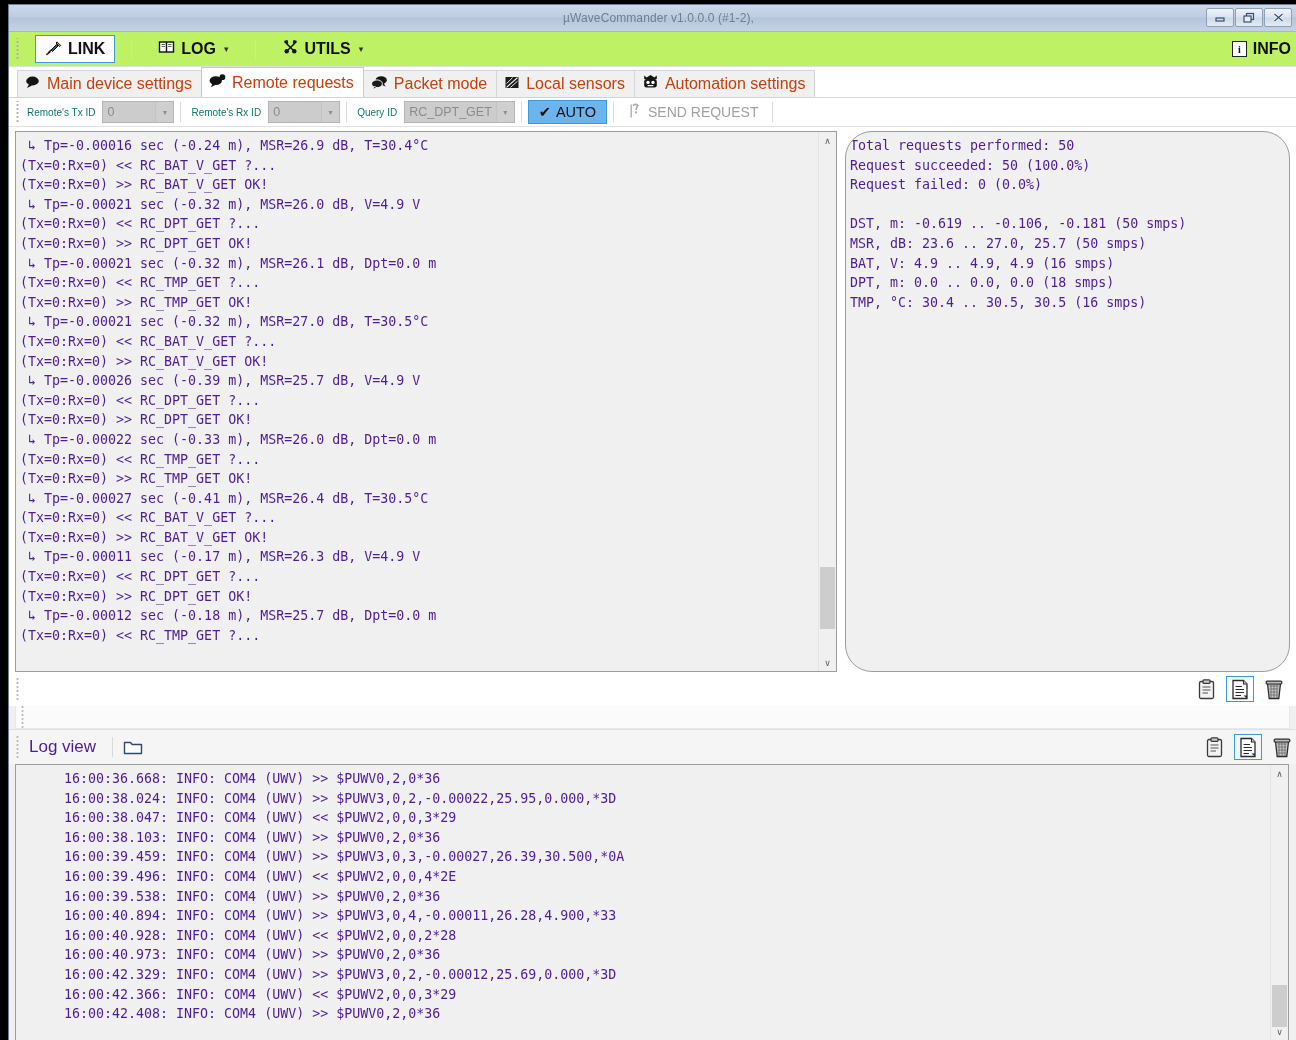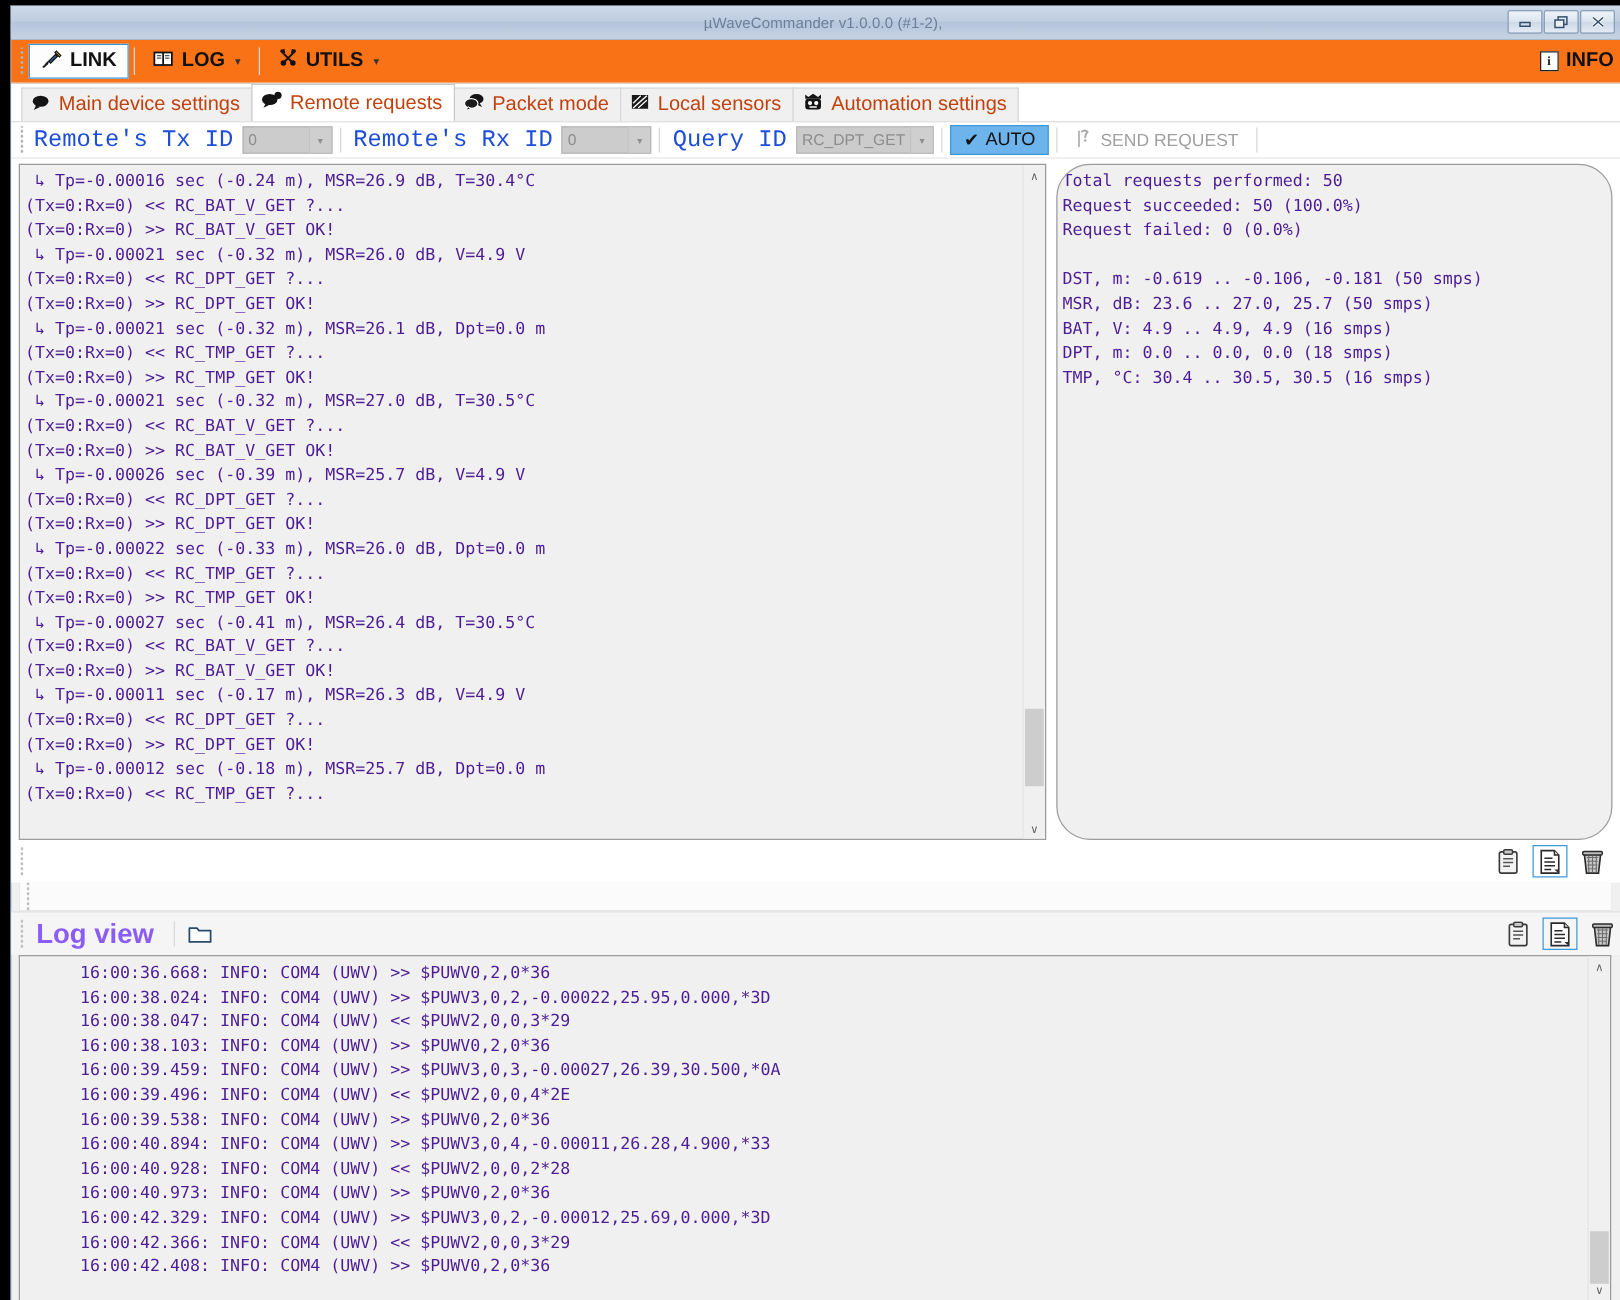--- a/index.html
+++ b/index.html
@@ -60,27 +60,28 @@
     background: linear-gradient(to bottom, #eef3f9 0%, #dbe4ef 48%, #cdd9e7 52%, #e4ebf4 100%);
     display: flex;
     align-items: center;
     justify-content: center;
     box-sizing: border-box;
   }
   .win-btn svg { display: block; }
   
   .main-toolbar {
     height: 34px;
-    background: #f97316;
+    background: #bef264;
     border-bottom: 1px solid #dfdfdf;
     display: flex;
     align-items: center;
     position: relative;
     flex: 0 0 auto;
     padding-left: 6px;
+    gap: 12px;
   }
   .gripper {
     width: 6px;
     height: 22px;
     margin-right: 2px;
     background-image: radial-gradient(circle, #b0b0b0 1px, transparent 1.2px);
     background-size: 3px 4px;
     background-position: 1px 2px;
     background-repeat: repeat-y;
   }
@@ -178,25 +179,24 @@
   .req-toolbar {
     height: 28px;
     background: #ffffff;
     display: flex;
     align-items: center;
     padding-left: 6px;
     flex: 0 0 auto;
     border-bottom: 1px solid #e3e3e3;
   }
   .lbl {
-    font-size: 19px;
-    color: #1d4ed8;
+    font-size: 10px;
+    color: #0f766e;
     margin: 0 7px 0 4px;
     white-space: nowrap;
-    font-family: Liberation Mono, monospace;
   }
   .combo {
     display: inline-flex;
     align-items: center;
     height: 22px;
     border: 1px solid #b6b6b6;
     background: #cccccc;
     box-sizing: border-box;
     min-width: 72px;
   }
@@ -335,25 +335,24 @@
   .logview-header {
     height: 34px;
     background: #f5f5f5;
     border-top: 1px solid #e0e0e0;
     display: flex;
     align-items: center;
     padding-left: 6px;
     flex: 0 0 auto;
   }
   .logview-title {
-    font-size: 22px;
-    color: #8b5cf6;
+    font-size: 17px;
+    color: #4c1d95;
     margin: 0 10px 0 6px;
     white-space: nowrap;
-    font-weight: bold;
   }
   .logview-body {
     flex: 1 1 auto;
     margin: 0 16px 0 6px;
     border: 1px solid #9c9c9c;
     border-bottom: none;
     border-right: 1px solid #9c9c9c;
     background: #f0f0f0;
     position: relative;
     overflow: hidden;

